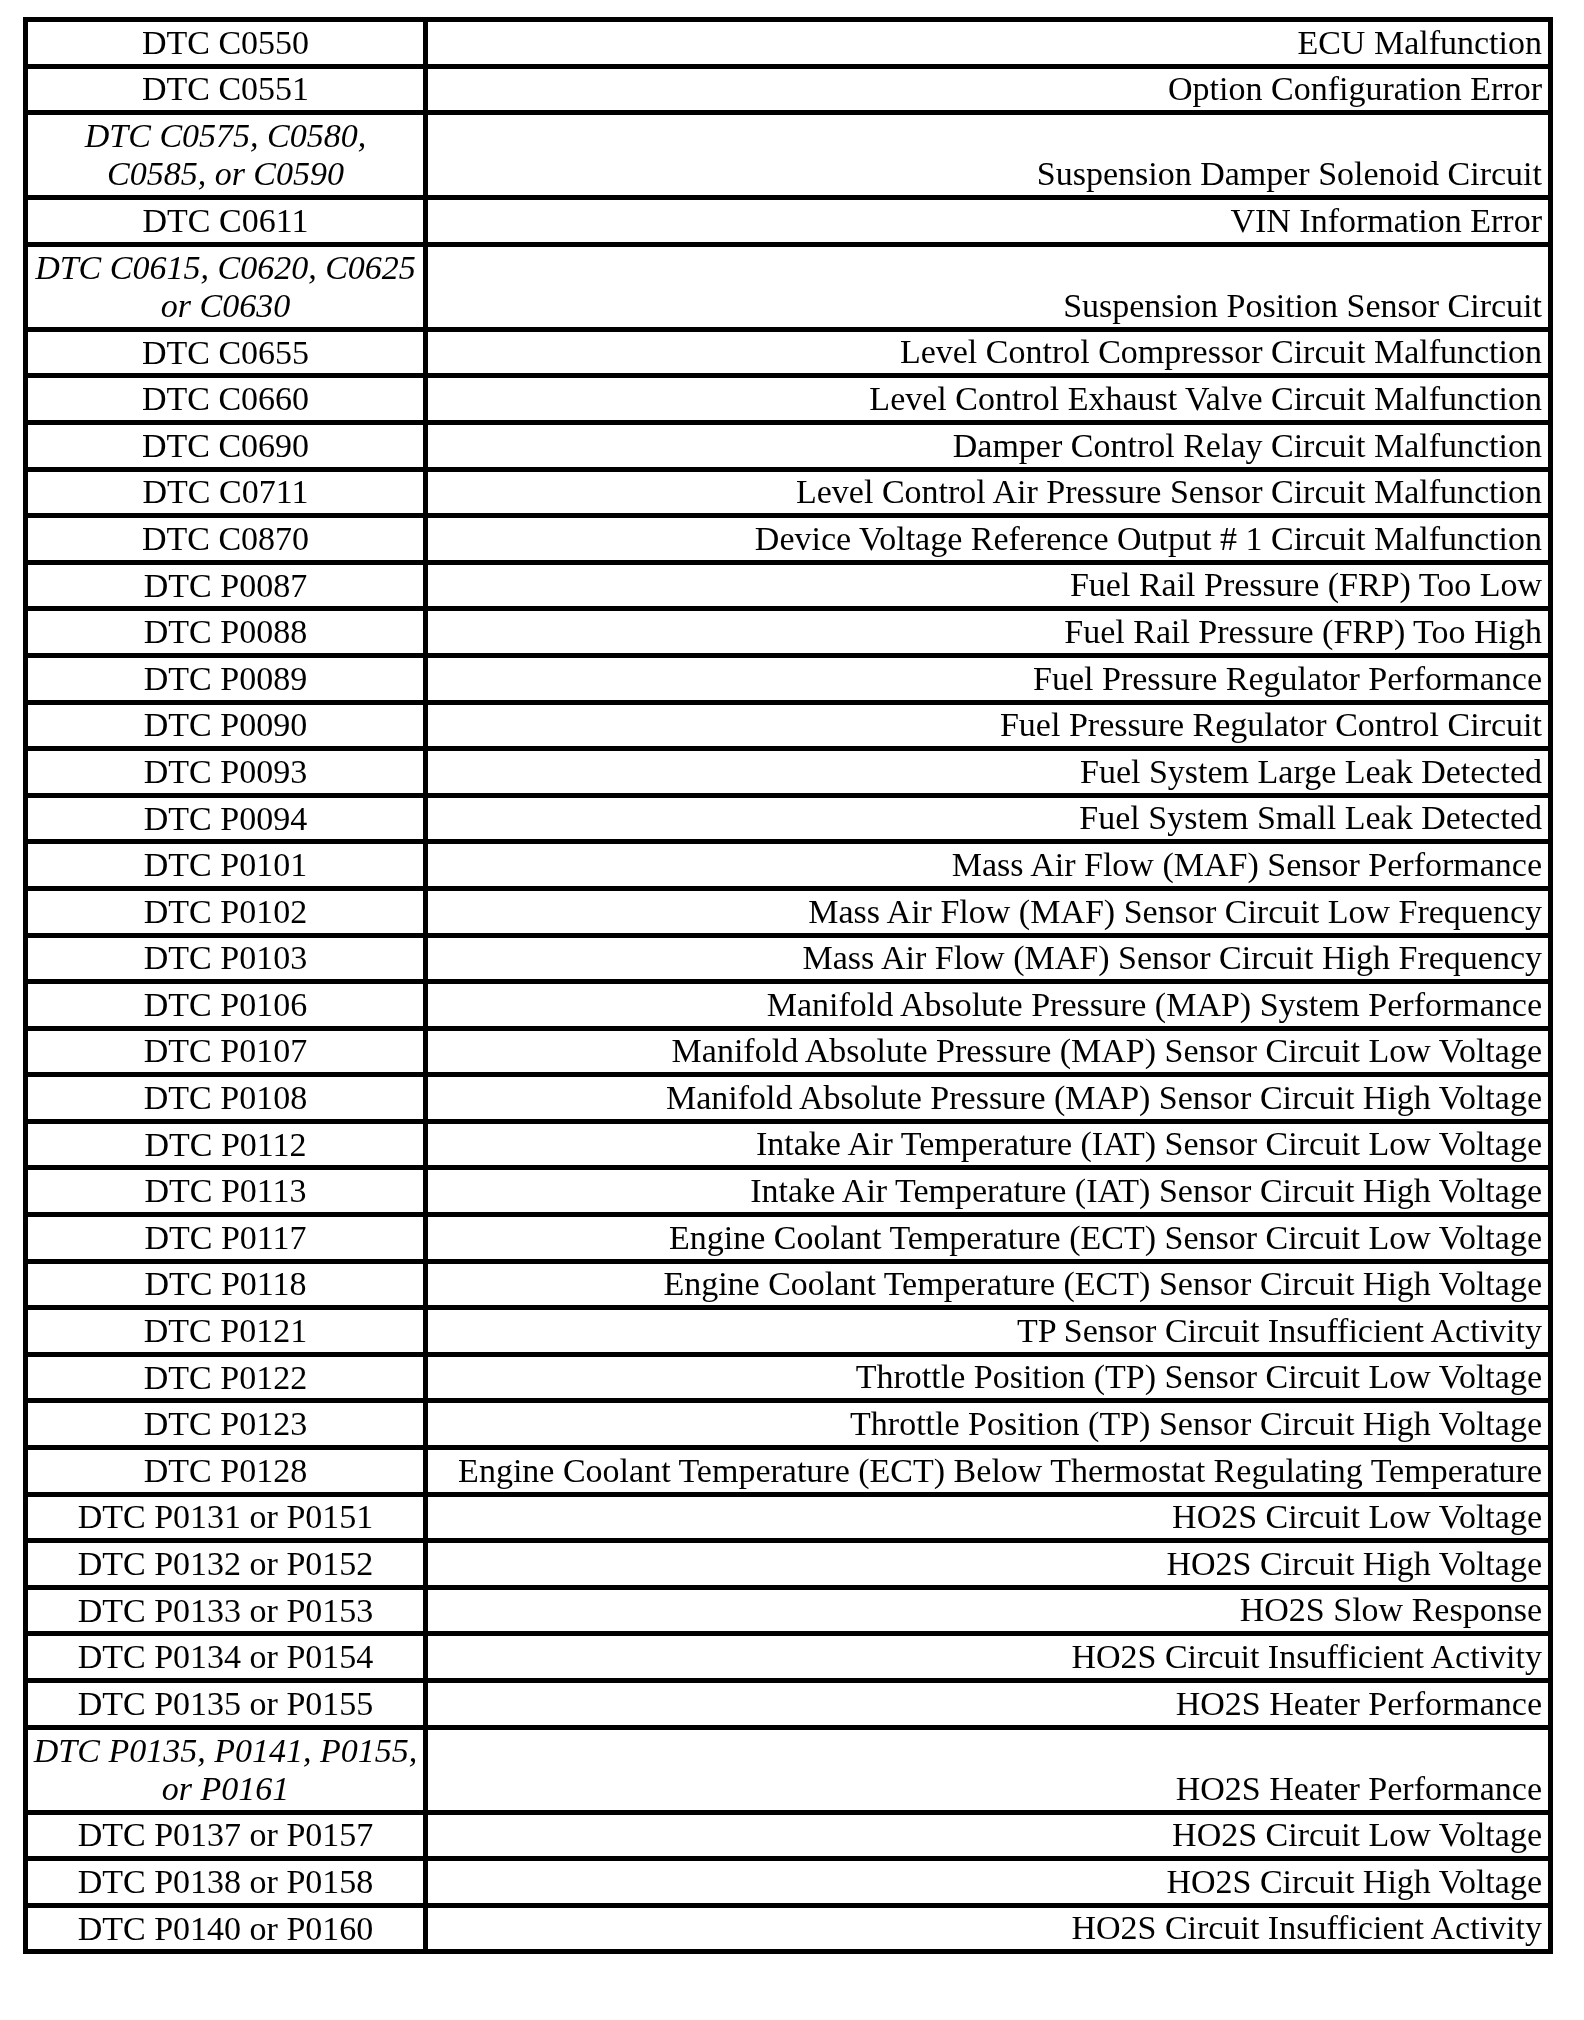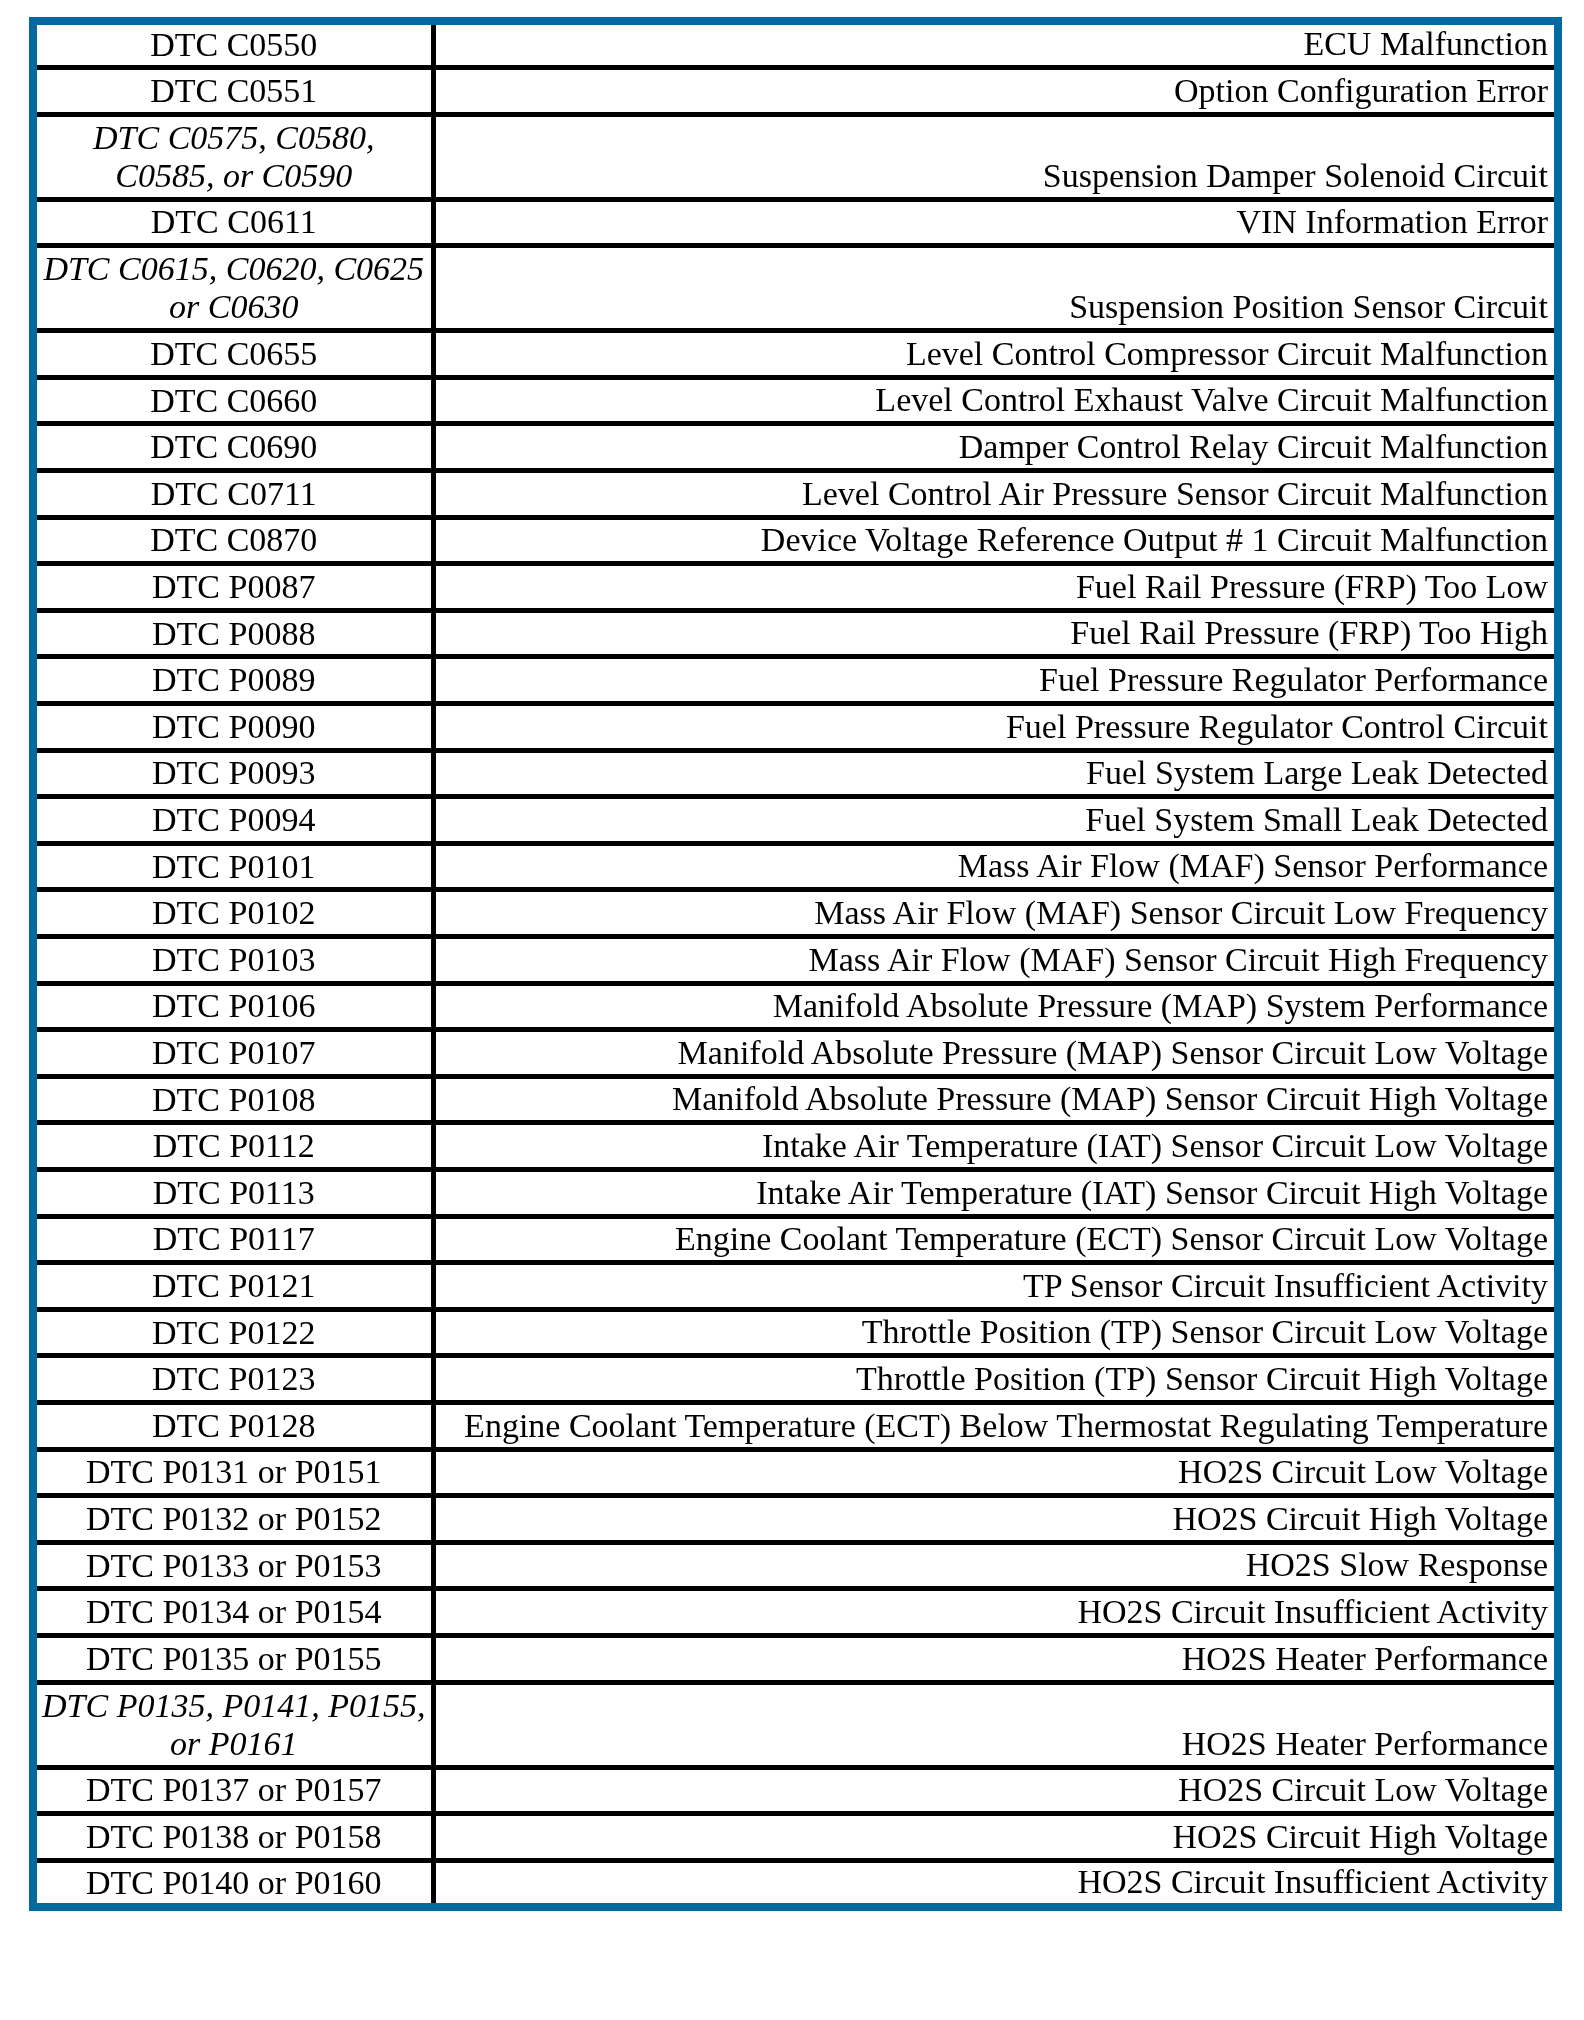--- a/index.html
+++ b/index.html
@@ -10,26 +10,26 @@
   body {
     width: 1584px;
     height: 2020px;
     position: relative;
     overflow: hidden;
     font-family: "Liberation Serif", "DejaVu Serif", serif;
     color: #000000;
   }
   .dtc-table {
     position: absolute;
-    left: 29px;
+    left: 23px;
     top: 17px;
     width: 1525px;
     border-collapse: collapse;
     table-layout: fixed;
-    border: 8px solid #0369a1;
+    border: 5px solid #0369a1;
   }
   .dtc-table td {
     border: 5px solid #000;
     font-size: 34px;
     line-height: 38px;
     padding: 0;
     box-sizing: border-box;
   }
   .dtc-table col.code-col { width: 400px; }
   .dtc-table col.desc-col { width: 1125px; }
@@ -157,20 +157,24 @@
       </tr>
       <tr class="single">
         <td class="code">DTC P0113</td>
         <td class="desc">Intake Air Temperature (IAT) Sensor Circuit High Voltage</td>
       </tr>
       <tr class="single">
         <td class="code">DTC P0117</td>
         <td class="desc">Engine Coolant Temperature (ECT) Sensor Circuit Low Voltage</td>
       </tr>
       <tr class="single">
+        <td class="code">DTC P0118</td>
+        <td class="desc">Engine Coolant Temperature (ECT) Sensor Circuit High Voltage</td>
+      </tr>
+      <tr class="single">
         <td class="code">DTC P0121</td>
         <td class="desc">TP Sensor Circuit Insufficient Activity</td>
       </tr>
       <tr class="single">
         <td class="code">DTC P0122</td>
         <td class="desc">Throttle Position (TP) Sensor Circuit Low Voltage</td>
       </tr>
       <tr class="single">
         <td class="code">DTC P0123</td>
         <td class="desc">Throttle Position (TP) Sensor Circuit High Voltage</td>

